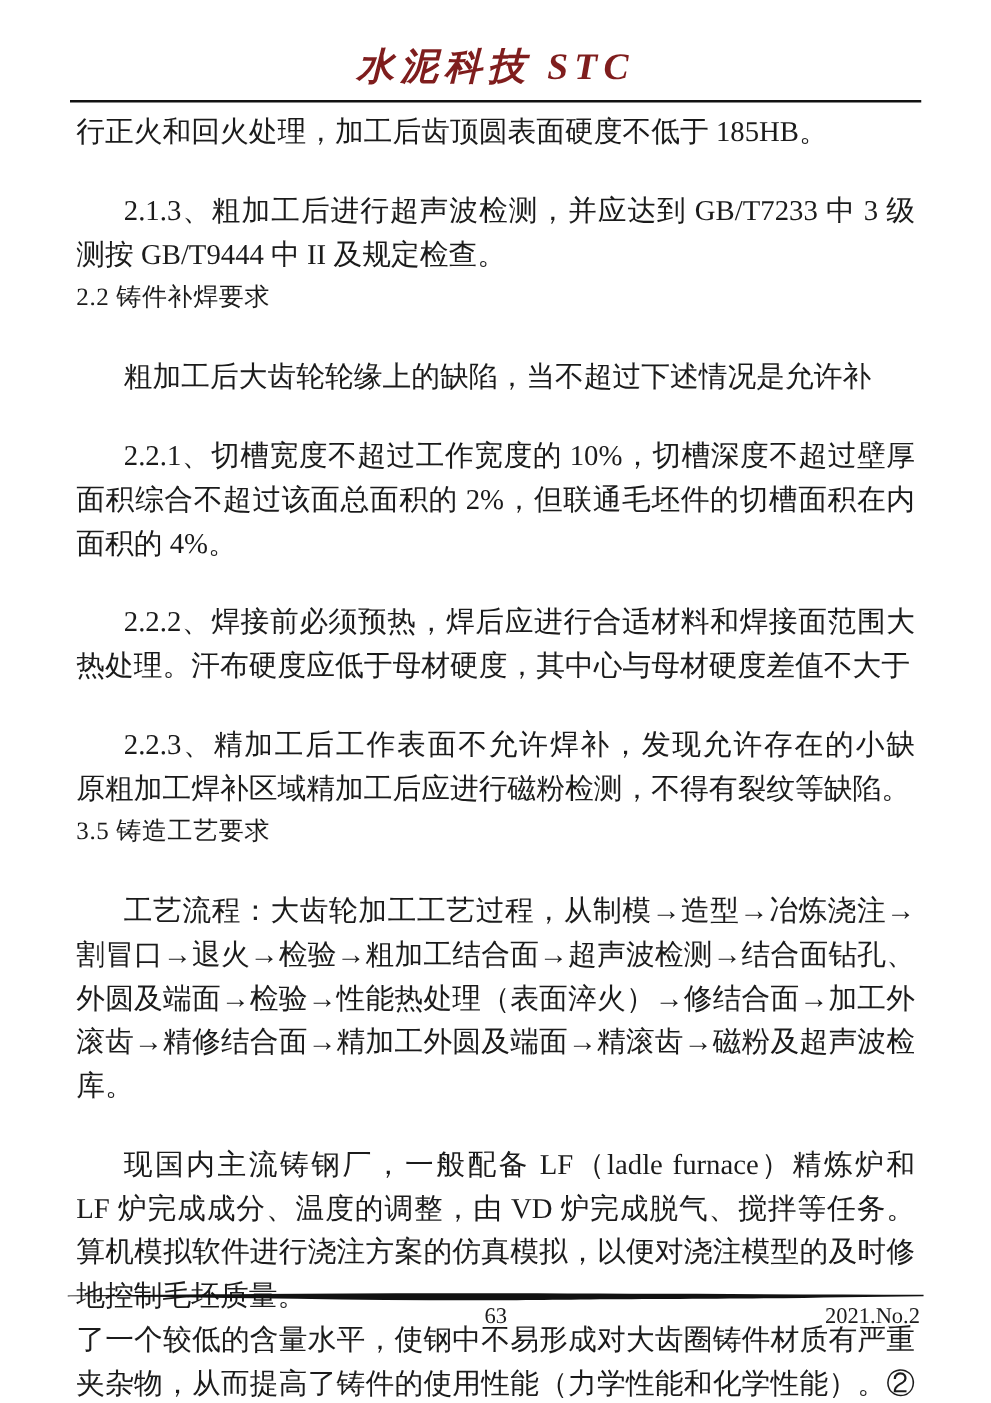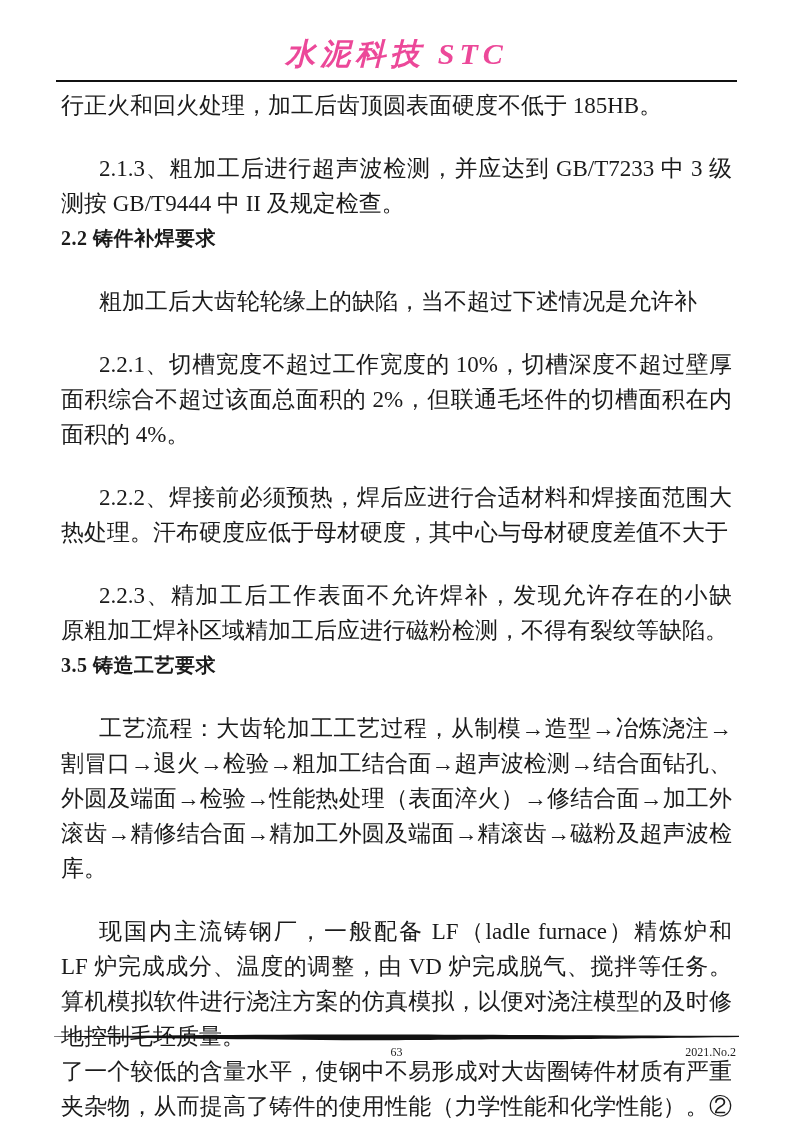--- a/index.html
+++ b/index.html
@@ -23,21 +23,21 @@
   .journal-header {
     padding-top: 36px;
   }
   .journal-title {
     text-align: center;
     font-size: 30px;
     line-height: 36px;
     font-weight: bold;
     font-style: italic;
     letter-spacing: 5px;
-    color: #ec4899;
+    color: #7f1d1d;
     white-space: nowrap;
   }
   .header-rule {
     height: 2px;
     background: #111111;
     margin-top: 8px;
   }
   
   .content {
     margin: 6px 5px 0 5px;
@@ -53,41 +53,41 @@
   .jf {
     text-align: justify;
     text-align-last: justify;
     text-justify: inter-character;
   }
   .ind {
     text-indent: 38px;
     margin-top: 28px;
   }
   .hd {
-    font-weight: bold;
+    font-weight: normal;
     font-size: 20px;
     letter-spacing: 0.5px;
   }
   
   .footer {
     position: absolute;
     left: 54px;
     right: 54px;
     top: 1033px;
   }
   .footer-rule-svg {
     display: block;
     width: 100%;
     height: 9px;
   }
   .footer-row {
     position: relative;
     height: 18px;
     margin-top: 1px;
-    font-size: 12px;
+    font-size: 18px;
     line-height: 18px;
   }
   .page-number {
     position: absolute;
     left: 50%;
     transform: translateX(-50%);
   }
   .issue-number {
     position: absolute;
     right: 3px;

